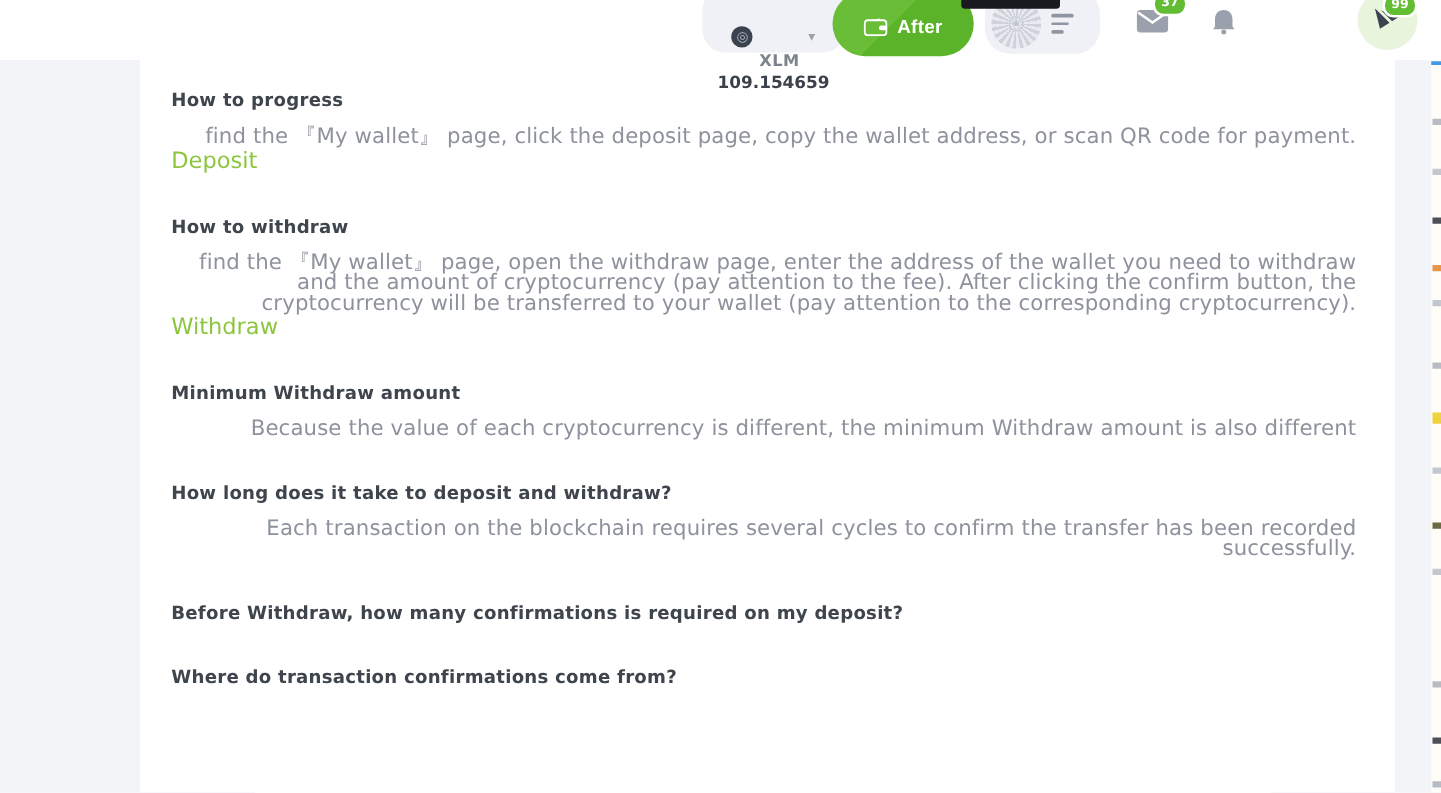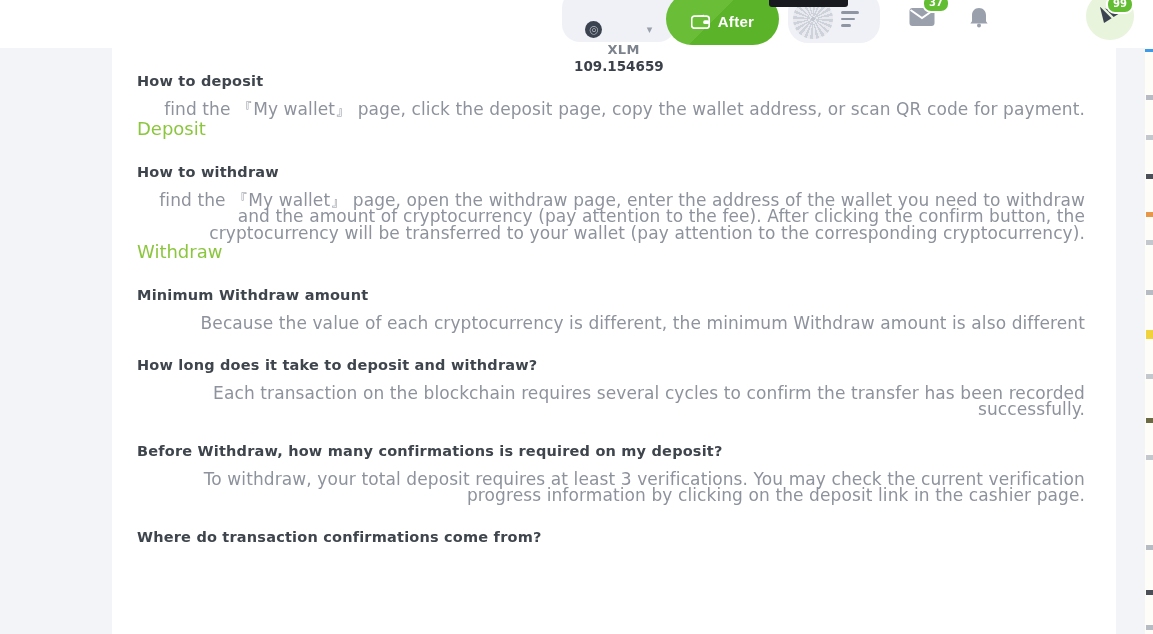--- a/index.html
+++ b/index.html
@@ -59,21 +59,21 @@
     background:#e8f4dc; display:flex; align-items:center; justify-content:center; cursor:pointer;}
 
   
   .sliver{position:absolute; right:0; top:0; width:8px; bottom:0; background:#fefdf8; z-index:2;}
   .corner-green{position:absolute; right:0; top:6px; width:20px; height:42px; background:#e9f5df; z-index:1;}
   .blue-line{position:absolute; right:0; top:49px; width:8px; height:3px; background:var(--blue-mark); z-index:3;}
   .mark{position:absolute; right:0; width:7px; height:5px; z-index:3;}
 
   
   .content{position:absolute; left:137px; top:48px; width:948px; padding-top:11px; z-index:4;}
-  .sec-title{font-size:14.5px; font-weight:bold; color:var(--heading); margin-top:25px; letter-spacing:.2px;}
+  .sec-title{font-size:14.5px; font-weight:bold; color:var(--heading); margin-top:35px; letter-spacing:.2px;}
   .content > .sec-title:first-child{margin-top:14px;}
   .sec-body{font-size:17px; color:var(--body); margin-top:12px; line-height:16.5px; letter-spacing:.1px;text-align:right;}
   .sec-link{display:inline-block; font-size:18px; color:var(--link-green); cursor:pointer; text-decoration:none;}
   .highlight{display:inline-block; background:var(--highlight-orange); color:var(--highlight-text);
     font-size:14.2px; padding:2px 3px; margin-top:11px; line-height:16px;}
   .inline-link{color:var(--link-green); cursor:pointer;}
 </style>
 </head>
 <body>
 
@@ -148,34 +148,33 @@
       <svg width="26" height="26" viewBox="0 0 26 26">
         <path d="M3 4 L23 10 L7 20 Z" fill="#3c4350"></path>
         <line x1="4" y1="3" x2="20" y2="19" stroke="#e8f4dc" stroke-width="2.4"></line>
       </svg>
     </div>
     <span class="badge" style="left:1106px; top:-5px;">99</span>
   </div>
 
   <div class="content">
 
-    <div class="sec-title">How to deposit</div>
+    <div class="sec-title">How to progress</div>
     <div class="sec-body">find the 『My wallet』 page, click the deposit page, copy the wallet address, or scan QR code for payment.</div>
     <a class="sec-link">Deposit</a>
 
     <div class="sec-title">How to withdraw</div>
     <div class="sec-body">find the 『My wallet』 page, open the withdraw page, enter the address of the wallet you need to withdraw and the amount of cryptocurrency (pay attention to the fee). After clicking the confirm button, the cryptocurrency will be transferred to your wallet (pay attention to the corresponding cryptocurrency).</div>
     <a class="sec-link">Withdraw</a>
 
     <div class="sec-title">Minimum Withdraw amount</div>
     <div class="sec-body">Because the value of each cryptocurrency is different, the minimum Withdraw amount is also different</div>
 
     <div class="sec-title">How long does it take to deposit and withdraw?</div>
     <div class="sec-body">Each transaction on the blockchain requires several cycles to confirm the transfer has been recorded successfully.</div>
 
     <div class="sec-title">Before Withdraw, how many confirmations is required on my deposit?</div>
-    <div class="sec-body">To withdraw, your total deposit requires at least 3 verifications. You may check the current verification progress information by clicking on the deposit link in the cashier page.</div>
 
     <div class="sec-title">Where do transaction confirmations come from?</div>
     
 
   </div>
 </div>
 
 </body></html>

